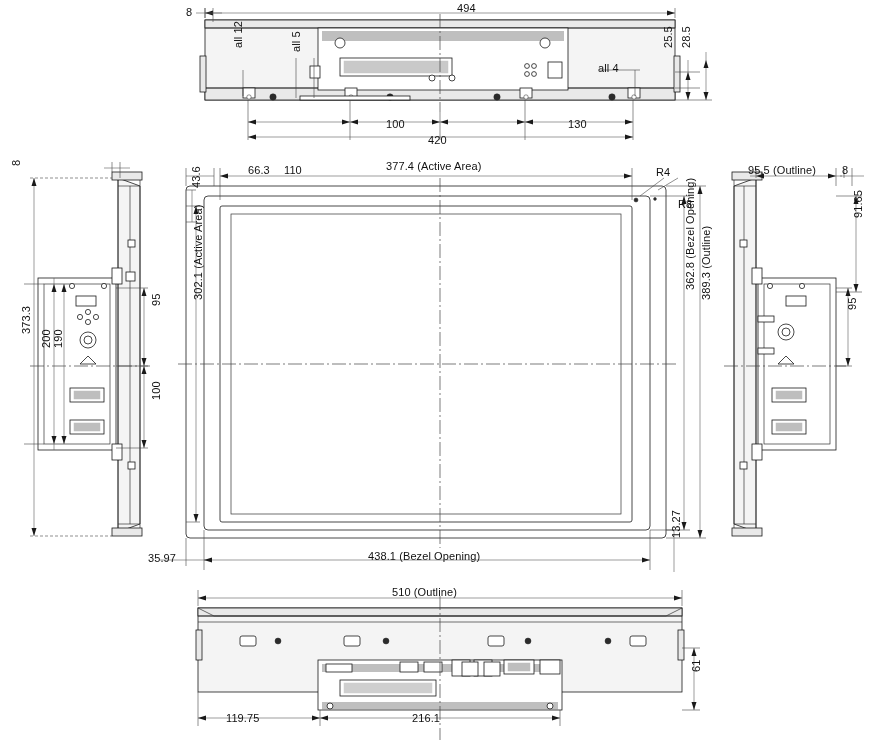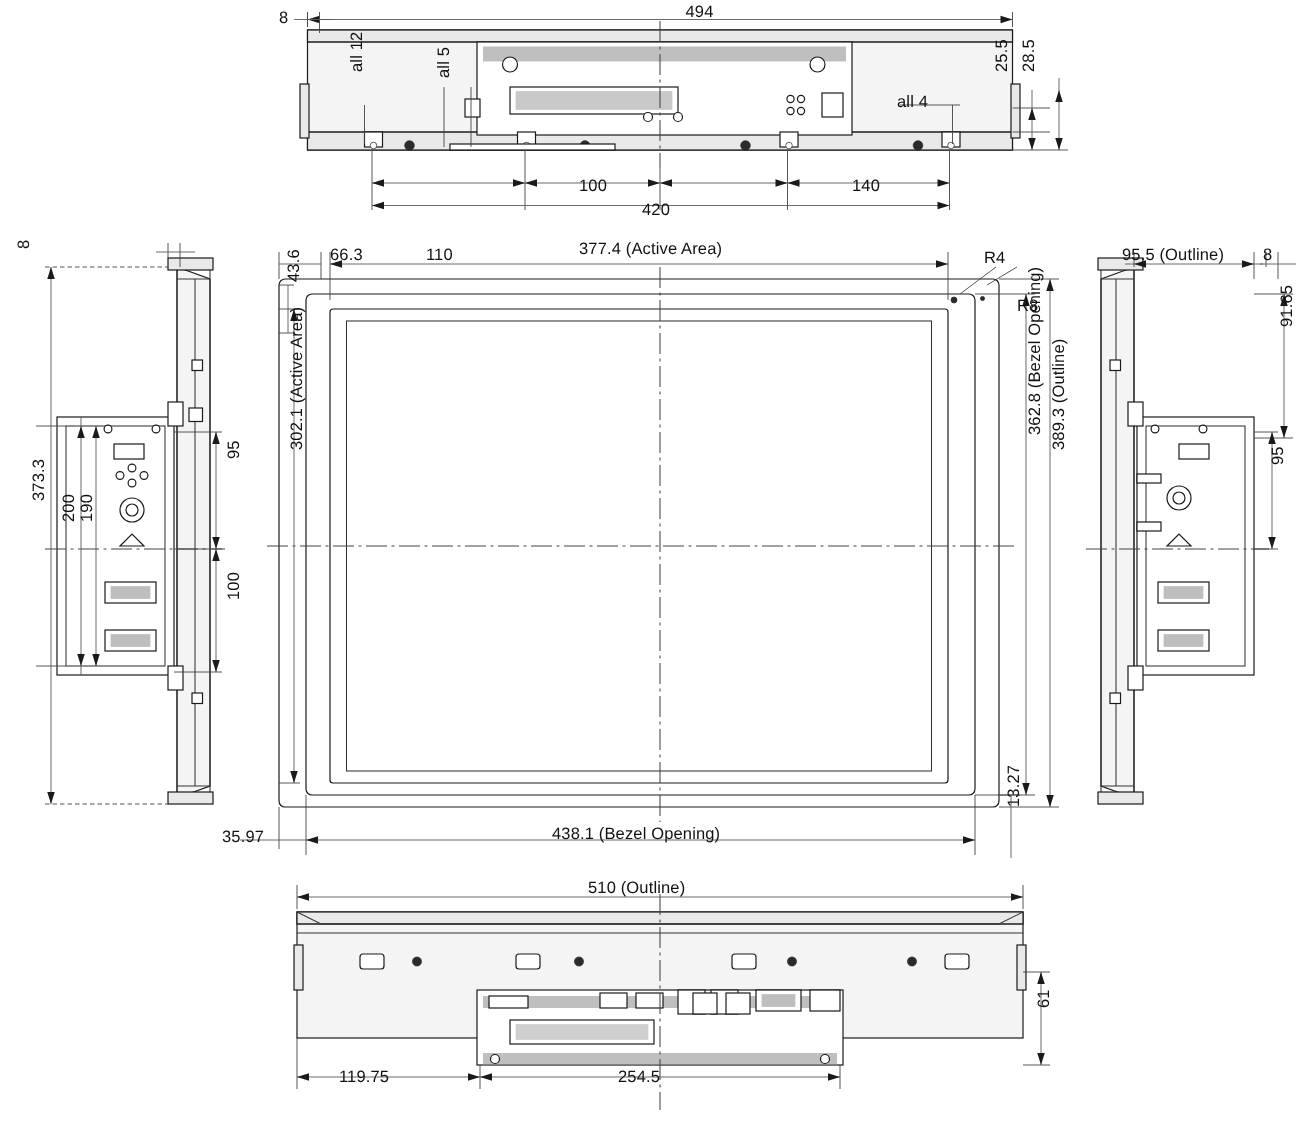--- a/index.html
+++ b/index.html
@@ -369,45 +369,45 @@
 
 <div class="dim" style="left:186px;top:6px;">8</div>
 <div class="dim" style="left:412px;top:2px;margin-left:45px;">494</div>
 <div class="dim vert" style="left:662px;top:48px;">25.5</div>
 <div class="dim vert" style="left:680px;top:48px;">28.5</div>
 <div class="dim vert" style="left:232px;top:48px;">all 12</div>
 <div class="dim vert" style="left:290px;top:52px;">all 5</div>
 <div class="dim" style="left:598px;top:62px;">all 4</div>
 <div class="dim" style="left:284px;top:118px;margin-top:46px;">110</div>
 <div class="dim" style="left:386px;top:118px;">100</div>
-<div class="dim" style="left:568px;top:118px;">140</div>
+<div class="dim" style="left:568px;top:118px;">130</div>
 <div class="dim" style="left:428px;top:134px;">420</div>
 
 <div class="dim vert" style="left:10px;top:166px;">8</div>
 <div class="dim vert" style="left:20px;top:334px;">373.3</div>
 <div class="dim vert" style="left:40px;top:348px;">200</div>
 <div class="dim vert" style="left:52px;top:348px;">190</div>
 <div class="dim vert" style="left:150px;top:306px;">95</div>
 <div class="dim vert" style="left:150px;top:400px;">100</div>
 
-<div class="dim" style="left:220px;top:164px;">66.3</div>
+<div class="dim" style="left:220px;top:164px;padding-left:28px;">66.3</div>
 <div class="dim" style="left:386px;top:160px;">377.4 (Active Area)</div>
 <div class="dim" style="left:656px;top:166px;">R4</div>
 <div class="dim" style="left:678px;top:166px;margin-top:32px;">R8</div>
 <div class="dim vert" style="left:190px;top:188px;">43.6</div>
 <div class="dim vert" style="left:192px;top:300px;">302.1 (Active Area)</div>
 <div class="dim vert" style="left:684px;top:290px;">362.8 (Bezel Opening)</div>
 <div class="dim vert" style="left:700px;top:300px;">389.3 (Outline)</div>
 <div class="dim" style="left:148px;top:552px;">35.97</div>
 <div class="dim" style="left:368px;top:550px;">438.1 (Bezel Opening)</div>
 <div class="dim vert" style="left:670px;top:538px;">13.27</div>
 
 <div class="dim" style="left:748px;top:164px;">95.5 (Outline)</div>
 <div class="dim" style="left:842px;top:164px;">8</div>
 <div class="dim vert" style="left:852px;top:218px;">91.65</div>
 <div class="dim vert" style="left:846px;top:310px;">95</div>
 
 <div class="dim" style="left:392px;top:586px;">510 (Outline)</div>
 <div class="dim vert" style="left:690px;top:672px;">61</div>
 <div class="dim" style="left:226px;top:712px;">119.75</div>
-<div class="dim" style="left:412px;top:712px;">254.5</div>
+<div class="dim" style="left:412px;top:712px;">216.1</div>
 
 </div>
 
 </body></html>

